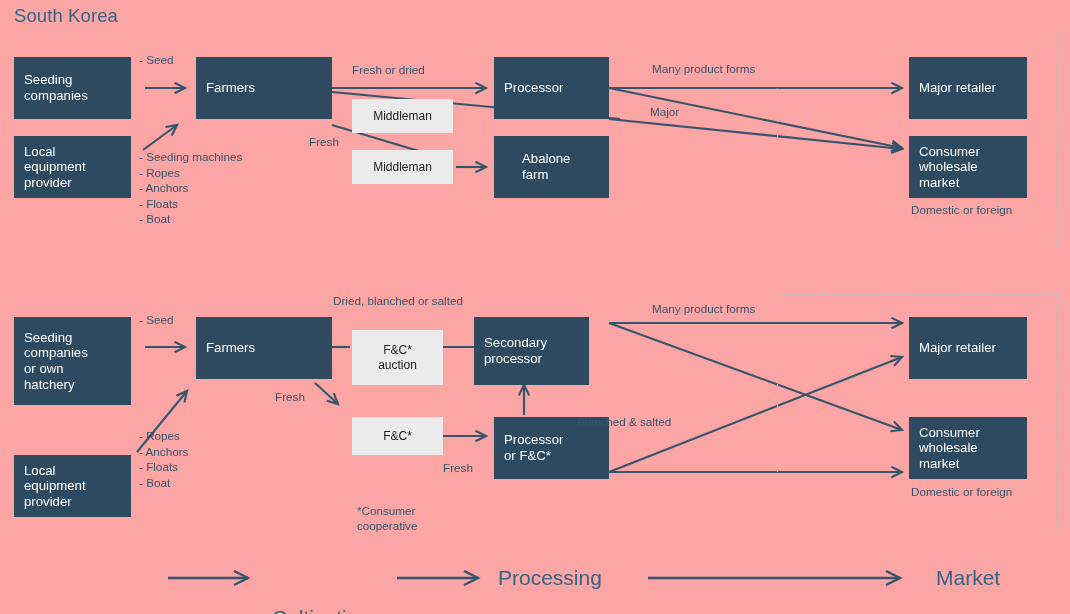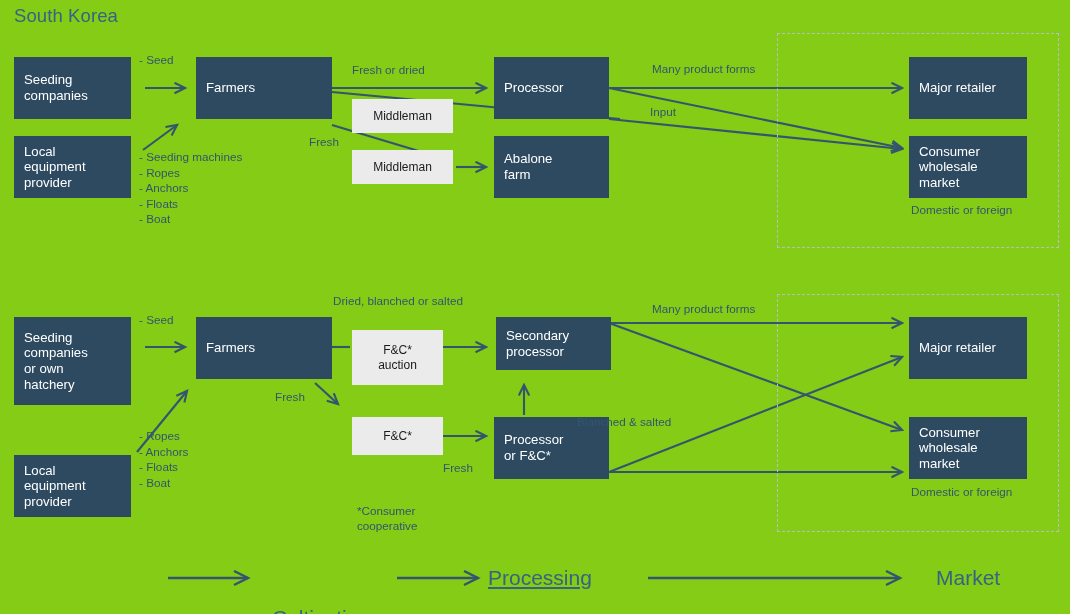--- a/index.html
+++ b/index.html
@@ -7,21 +7,21 @@
     padding: 0;
     background: #ffffff;
   }
   body {
     font-family: "Liberation Sans", sans-serif;
   }
   #stage {
     position: relative;
     width: 1070px;
     height: 614px;
-    background: #84cc16;
+    background: #fca5a5;
     overflow: hidden;
   }
   .svg-layer {
     position: absolute;
     left: 0;
     top: 0;
     width: 1070px;
     height: 614px;
     pointer-events: none;
   }
@@ -179,21 +179,21 @@
 
   <div class="node gray" style="left:352px; top:150px; width:101px; height:34px;">
     <span style="white-space:pre-line;">Middleman</span>
   </div>
 
   <div class="node dark" style="left:494px; top:57px; width:115px; height:62px;">
     <span style="white-space:pre-line;">Processor</span>
   </div>
 
   <div class="node dark" style="left:494px; top:136px; width:115px; height:62px;">
-    <span style="white-space:pre-line;">Abalone
+    <span style="white-space:pre-line;margin-left:18px;">Abalone
 farm</span>
   </div>
 
   <div class="node dark" style="left:909px; top:57px; width:118px; height:62px;">
     <span style="white-space:pre-line;">Major retailer</span>
   </div>
 
   <div class="node dark" style="left:909px; top:136px; width:118px; height:62px;">
     <span style="white-space:pre-line;">Consumer
 wholesale
@@ -207,21 +207,21 @@
 - Anchors
 - Floats
 - Boat</div>
 
   <div class="edge-label" style="left:332px; top:63px;margin-left:20px;">Fresh or dried</div>
 
   <div class="edge-label" style="left:309px; top:135px;">Fresh</div>
 
   <div class="edge-label" style="left:652px; top:62px;">Many product forms</div>
 
-  <div class="edge-label" style="left:650px; top:105px;">Input</div>
+  <div class="edge-label" style="left:650px; top:105px;">Major</div>
 
   <div class="edge-label" style="left:911px; top:203px;">Domestic or foreign</div>
 
 
   <div class="dashed-box" style="left:777px; top:294px; width:282px; height:238px;"></div>
 
   <div class="node dark" style="left:14px; top:317px; width:117px; height:88px;">
     <span style="white-space:pre-line;">Seeding
 companies
 or own
@@ -240,21 +240,21 @@
 
   <div class="node gray" style="left:352px; top:330px; width:91px; height:55px;">
     <span style="white-space:pre-line;">F&amp;C*
 auction</span>
   </div>
 
   <div class="node gray" style="left:352px; top:417px; width:91px; height:38px;">
     <span style="white-space:pre-line;">F&amp;C*</span>
   </div>
 
-  <div class="node dark" style="left:496px; top:317px; width:115px; height:53px;">
+  <div class="node dark" style="left:474px; top:317px; width:115px; height:68px;">
     <span style="white-space:pre-line;">Secondary
 processor</span>
   </div>
 
   <div class="node dark" style="left:494px; top:417px; width:115px; height:62px;">
     <span style="white-space:pre-line;">Processor
 or F&amp;C*</span>
   </div>
 
   <div class="node dark" style="left:909px; top:317px; width:118px; height:62px;">
@@ -283,16 +283,16 @@
   <div class="edge-label" style="left:577px; top:379px;margin-top:36px;">Blanched &amp; salted</div>
 
   <div class="edge-label" style="left:652px; top:302px;">Many product forms</div>
 
   <div class="edge-label" style="left:911px; top:485px;">Domestic or foreign</div>
 
   <div class="note-label" style="left:357px; top:503px;">*Consumer
 cooperative</div>
 
   <div class="footer-label" style="left:272px; top:566px;margin-top:40px;">Cultivation</div>
-  <div class="footer-label" style="left:488px; top:566px;text-decoration:underline;">Processing</div>
+  <div class="footer-label" style="left:498px; top:566px;">Processing</div>
   <div class="footer-label" style="left:936px; top:566px;">Market</div>
 
 </div>
 
 </body></html>

